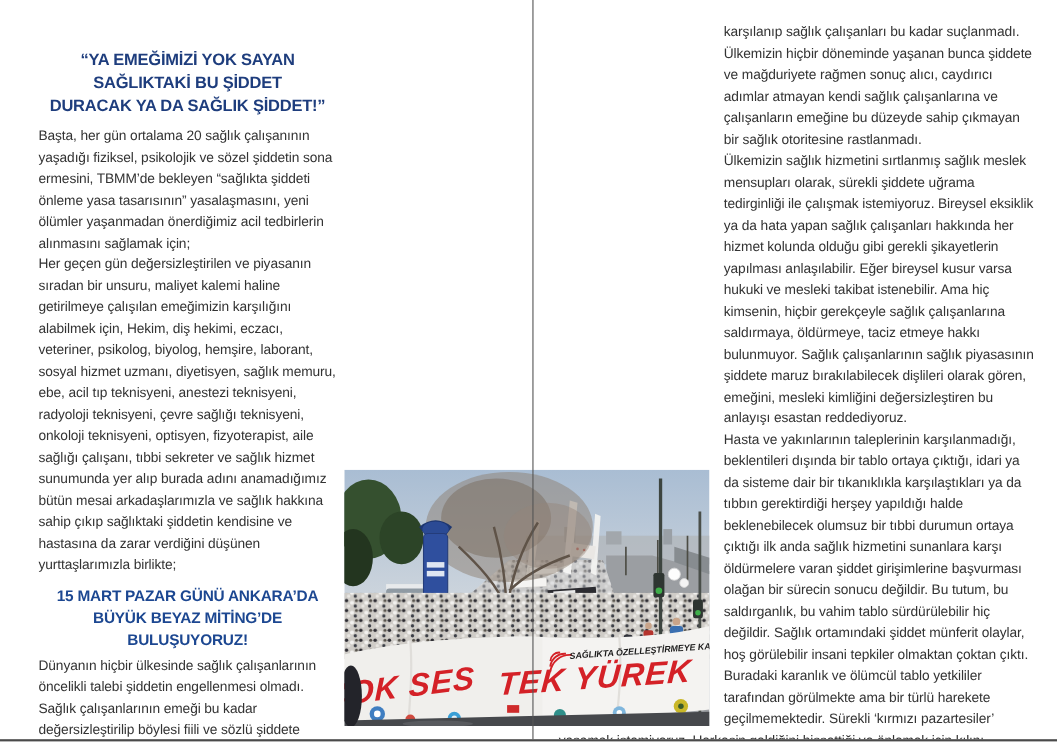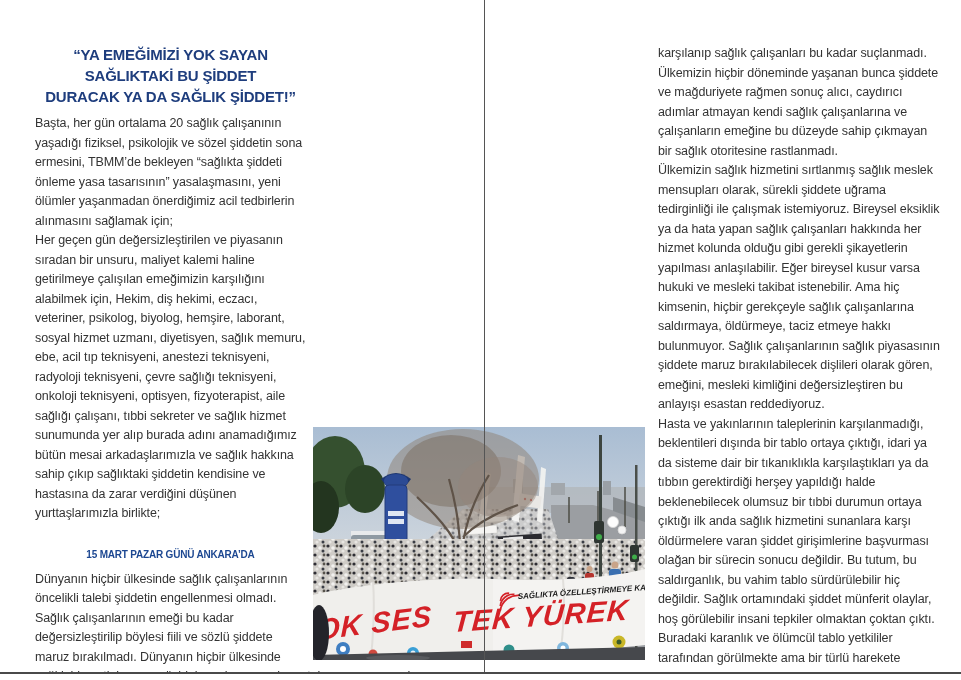--- a/index.html
+++ b/index.html
@@ -2,28 +2,28 @@
 <html><head>
 <meta charset="utf-8">
 <style>
   html,body{margin:0;padding:0;background:#ffffff;}
   #spread{
     position:relative;width:961px;height:680px;background:#ffffff;
     font-family:"Liberation Sans",sans-serif;overflow:hidden;
   }
   .page{position:absolute;top:0;height:672px;overflow:hidden;box-sizing:border-box;}
   #page-left{left:0;width:484px;padding:44px 15px 4px 35px;}
-  #page-right{left:485px;width:476px;padding:44px 21px 0 23px;}
+  #page-right{left:485px;width:476px;padding:20px 21px 0 23px;}
   .headline{
     text-align:center;color:#1e3d7d;font-weight:bold;font-size:15px;
     line-height:21px;letter-spacing:-0.2px;margin:0 0 7px 0;
   }
   .subhead{
-    text-align:center;color:#1c4791;font-weight:bold;font-size:10px;
-    line-height:20px;letter-spacing:-0.2px;margin:21px 0 5px 0;
+    text-align:center;color:#1c4791;font-weight:bold;font-size:14px;
+    line-height:20px;letter-spacing:-0.2px;margin:7px 0 5px 0;
   }
   .body-text{
     color:#333;font-size:12.5px;line-height:19.5px;letter-spacing:-0.1px;
     text-align:left;margin:0;
   }
   .wrap-spacer-left{float:right;width:163px;height:233px;margin-top:381px;}
   .wrap-spacer-right{float:left;width:150px;height:236px;margin-top:400px;}
   #fold-line{
     position:absolute;left:484px;top:0;width:1px;height:672px;
     background:#555;z-index:30;
@@ -42,20 +42,21 @@
   <div class="page" id="page-left">
     <div class="wrap-spacer-left"></div>
     <div class="headline">
       <div>“YA EMEĞİMİZİ YOK SAYAN SAĞLIKTAKİ BU ŞİDDET</div>
       <div>DURACAK YA DA SAĞLIK ŞİDDET!”</div>
     </div>
     <p class="body-text">Başta, her gün ortalama 20 sağlık çalışanının yaşadığı fiziksel, psikolojik ve sözel şiddetin sona ermesini, TBMM’de bekleyen “sağlıkta şiddeti önleme yasa tasarısının” yasalaşmasını, yeni ölümler yaşanmadan önerdiğimiz acil tedbirlerin alınmasını sağlamak için;</p>
     <p class="body-text">Her geçen gün değersizleştirilen ve piyasanın sıradan bir unsuru, maliyet kalemi haline getirilmeye çalışılan emeğimizin karşılığını alabilmek için, Hekim, diş hekimi, eczacı, veteriner, psikolog, biyolog, hemşire, laborant, sosyal hizmet uzmanı, diyetisyen, sağlık memuru, ebe, acil tıp teknisyeni, anestezi teknisyeni, radyoloji teknisyeni, çevre sağlığı teknisyeni, onkoloji teknisyeni, optisyen, fizyoterapist, aile sağlığı çalışanı, tıbbi sekreter ve sağlık hizmet sunumunda yer alıp burada adını anamadığımız bütün mesai arkadaşlarımızla ve sağlık hakkına sahip çıkıp sağlıktaki şiddetin kendisine ve hastasına da zarar verdiğini düşünen yurttaşlarımızla birlikte;</p>
     <div class="subhead">
       <div>15 MART PAZAR GÜNÜ ANKARA’DA</div>
+      <div>BÜYÜK BEYAZ MİTİNG’DE BULUŞUYORUZ!</div>
     </div>
     <p class="body-text">Dünyanın hiçbir ülkesinde sağlık çalışanlarının öncelikli talebi şiddetin engellenmesi olmadı. Sağlık çalışanlarının emeği bu kadar değersizleştirilip böylesi fiili ve sözlü şiddete maruz bırakılmadı. Dünyanın hiçbir ülkesinde sağlık hizmetini sunan yüzbinlerce insan geçinme telaşının yanı sıra her an şiddete maruz kalabilirim tedirginliği ile işine gitmedi. İş güvenceleri taşeronlaştırma, sözleşmeli, staj vb. adlar altında yok edilmeye çalışılırken, ücretleri güvencesiz performans ve hakediş sistemlerine terk edilmedi. Çalışma hakları “güvenlik soruşturmaları” gerekçesi ile ellerinden alınmadı. Mesleki yıpranmadan doğan hakları bu kadar görmezden gelinmedi. Ülkemizin hiçbir döneminde sağlıkta iş barışı bu derece bozulmadı. Gece gündüz demeden, haftanın 7, yılın 365 günü, milli bayramlardan dini bayramlara, metropollerden ücra köylere kadar her yerde ve her anda sağlık hizmeti sunmaya çabalayan sağlık çalışanlarına karşı şiddet uygulanması hoşgörüyle</p>
   </div>
 
   <div class="page" id="page-right">
     <div class="wrap-spacer-right"></div>
     <p class="body-text">karşılanıp sağlık çalışanları bu kadar suçlanmadı. Ülkemizin hiçbir döneminde yaşanan bunca şiddete ve mağduriyete rağmen sonuç alıcı, caydırıcı adımlar atmayan kendi sağlık çalışanlarına ve çalışanların emeğine bu düzeyde sahip çıkmayan bir sağlık otoritesine rastlanmadı.</p>
     <p class="body-text">Ülkemizin sağlık hizmetini sırtlanmış sağlık meslek mensupları olarak, sürekli şiddete uğrama tedirginliği ile çalışmak istemiyoruz. Bireysel eksiklik ya da hata yapan sağlık çalışanları hakkında her hizmet kolunda olduğu gibi gerekli şikayetlerin yapılması anlaşılabilir. Eğer bireysel kusur varsa hukuki ve mesleki takibat istenebilir. Ama hiç kimsenin, hiçbir gerekçeyle sağlık çalışanlarına saldırmaya, öldürmeye, taciz etmeye hakkı bulunmuyor. Sağlık çalışanlarının sağlık piyasasının şiddete maruz bırakılabilecek dişlileri olarak gören, emeğini, mesleki kimliğini değersizleştiren bu anlayışı esastan reddediyoruz.</p>
     <p class="body-text">Hasta ve yakınlarının taleplerinin karşılanmadığı, beklentileri dışında bir tablo ortaya çıktığı, idari ya da sisteme dair bir tıkanıklıkla karşılaştıkları ya da tıbbın gerektirdiği herşey yapıldığı halde beklenebilecek olumsuz bir tıbbi durumun ortaya çıktığı ilk anda sağlık hizmetini sunanlara karşı öldürmelere varan şiddet girişimlerine başvurması olağan bir sürecin sonucu değildir. Bu tutum, bu saldırganlık, bu vahim tablo sürdürülebilir hiç değildir. Sağlık ortamındaki şiddet münferit olaylar, hoş görülebilir insani tepkiler olmaktan çoktan çıktı. Buradaki karanlık ve ölümcül tablo yetkililer tarafından görülmekte ama bir türlü harekete geçilmemektedir. Sürekli ‘kırmızı pazartesiler’ yaşamak istemiyoruz. Herkesin geldiğini hissettiği ve önlemek için kılını kıpırdatmadığı cinayetleri takip etmek değil hastalarımızı tedavi etmek, mesleğimizi yapmak istiyoruz. Sağlık hizmetini sunarken, başka hayatları kurtarmaya çalışırken kendi canımızdan olmak istemiyoruz.</p>
 

